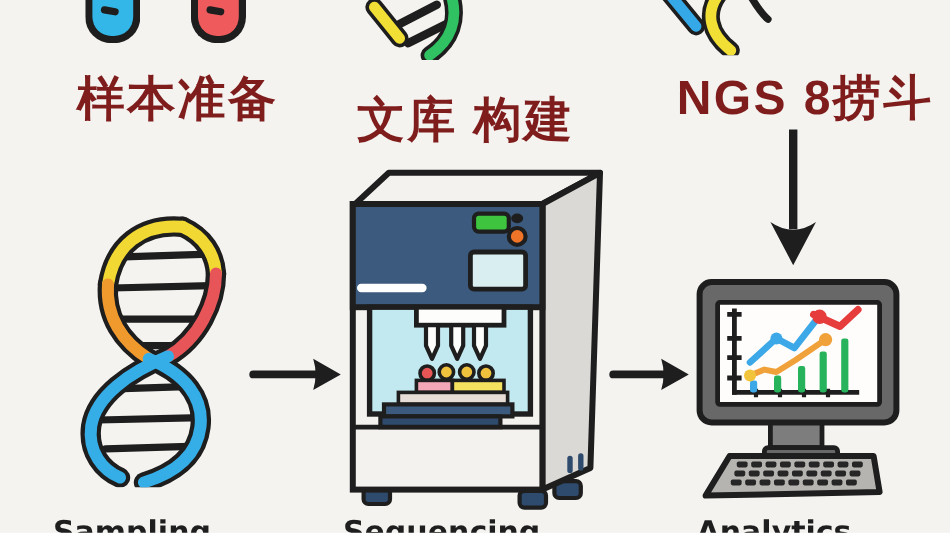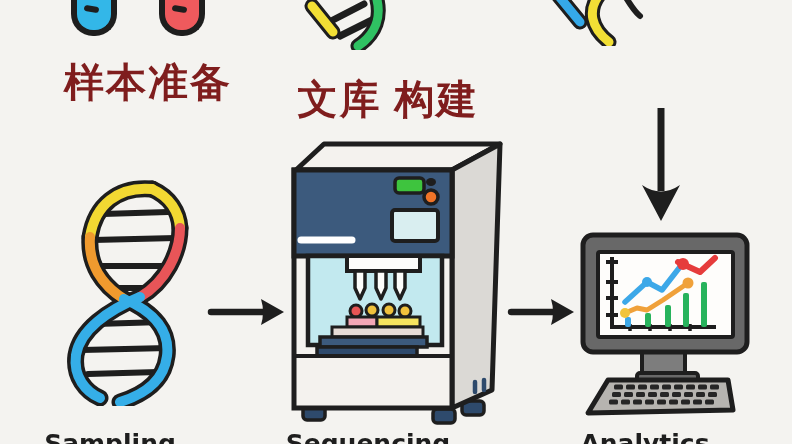--- a/index.html
+++ b/index.html
@@ -52,20 +52,21 @@
   </svg>
   <div class="cn-label" style="left:288px; top:72px;">文库 构建</div>
 
   <svg class="abs" style="left:545px; top:0;" width="100" height="46" viewBox="0 0 100 46">
     <path d="M12,-6 L35,22" stroke="#1e1e1e" stroke-width="15" stroke-linecap="round" fill="none"></path>
     <path d="M12,-6 L35,22" stroke="#35a9e8" stroke-width="9" stroke-linecap="round" fill="none"></path>
     <path d="M55,-6 C42,10 46,28 64,42" stroke="#1e1e1e" stroke-width="15" stroke-linecap="round" fill="none"></path>
     <path d="M55,-6 C42,10 46,28 64,42" stroke="#f2df35" stroke-width="9" stroke-linecap="round" fill="none"></path>
     <path d="M80,-4 C86,6 90,12 95,16" stroke="#1e1e1e" stroke-width="6" stroke-linecap="round" fill="none"></path>
   </svg>
+  <div class="cn-label" style="left:564px; top:54px;">NGS 8捞斗</div>
 
   <svg class="abs" style="left:640px; top:105px;" width="44" height="120" viewBox="0 0 44 120">
     <line x1="21" y1="3" x2="21" y2="86" stroke="#1e1e1e" stroke-width="7"></line>
     <path d="M21,116 L2,80 Q21,93 40,80 Z" fill="#1e1e1e"></path>
   </svg>
 
   <svg class="abs" style="left:42px; top:178px;" width="160" height="228" viewBox="42 178 160 228">
 
     <g stroke="#1e1e1e" stroke-width="6" stroke-linecap="round">
       <line x1="103" y1="214" x2="168" y2="212"></line>

